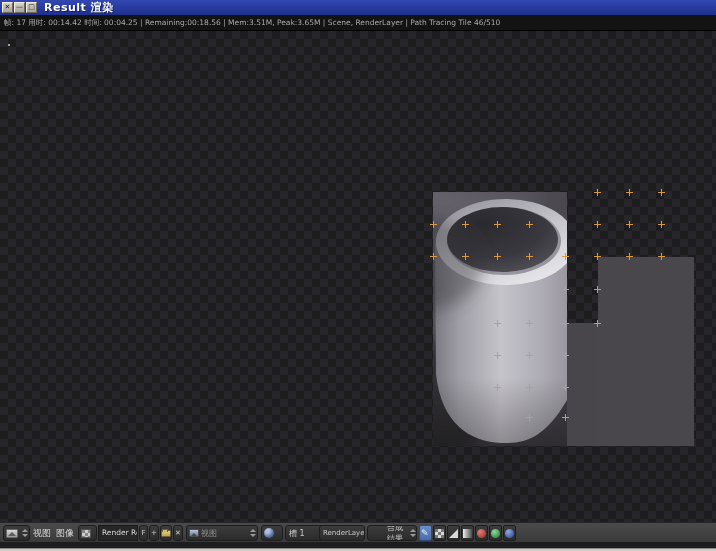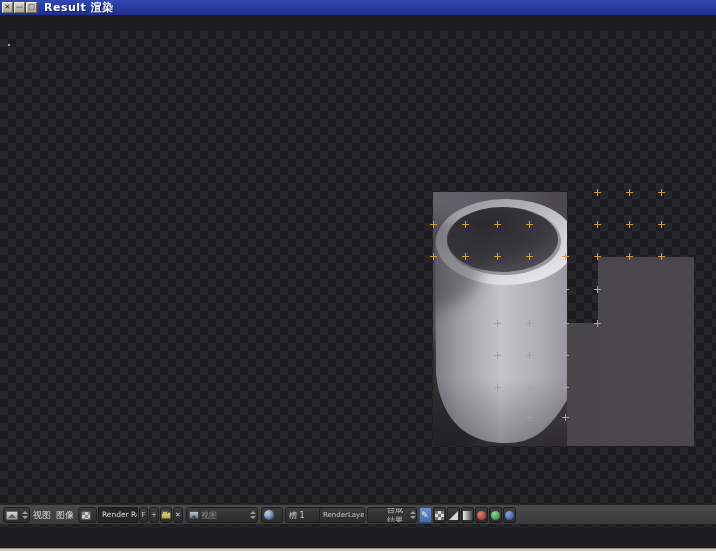--- a/index.html
+++ b/index.html
@@ -30,21 +30,21 @@
 
   .render-image{position:absolute;left:433px;top:161px;width:134px;height:254px;overflow:hidden;}
   .gray-a{position:absolute;left:598px;top:226px;width:96px;height:189px;background:#49464c;}
   .gray-b{position:absolute;left:567px;top:292px;width:31px;height:123px;background:#48454b;}
 
   .tmark{position:absolute;width:7px;height:7px;margin-left:-3px;margin-top:-3px;}
   .tmark::before{content:"";position:absolute;left:0;top:3px;width:7px;height:1px;background:#d89c3f;}
   .tmark::after{content:"";position:absolute;left:3px;top:0;width:1px;height:7px;background:#d89c3f;}
 
   
-  .footer{position:absolute;left:0;top:504px;width:716px;height:20px;
+  .footer{position:absolute;left:0;top:522px;width:716px;height:20px;
     background:linear-gradient(#4a4a4a,#3a3a3a);border-top:1px solid #262626;}
   .bottomedge{position:absolute;left:0;top:548px;width:716px;height:3px;background:#cfccc4;border-top:1px solid #8a8880;}
 
   .fbtn,.ddbtn{position:absolute;top:2px;height:16px;display:flex;align-items:center;
     background:linear-gradient(#3c3c3c,#2b2b2b);border:1px solid #1d1d1d;border-radius:3px;
     color:#c9c9c9;font-size:8px;cursor:pointer;overflow:hidden;}
   .menu{position:absolute;top:0;height:20px;line-height:20px;color:#d6d6d6;font-size:9px;cursor:pointer;}
   .namefield{position:absolute;top:2px;height:16px;background:#262626;border:1px solid #1a1a1a;
     color:#d9d9d9;font-size:7.5px;line-height:14px;padding-left:3px;white-space:nowrap;overflow:hidden;cursor:pointer;}
   .stepper{display:flex;flex-direction:column;align-items:center;justify-content:center;gap:2px;width:9px;margin-left:auto;}
@@ -94,20 +94,23 @@
 
 <div class="window">
 
   <div class="titlebar">
     <div class="winbtn">✕</div>
     <div class="winbtn">—</div>
     <div class="winbtn">□</div>
     <div class="wtitle">Result 渲染</div>
   </div>
 
+  <div class="statsbar">
+    <span>帧: 17 用时: 00:14.42 时间: 00:04.25 | Remaining:00:18.56 | Mem:3.51M, Peak:3.65M | Scene, RenderLayer | Path Tracing Tile 46/510</span>
+  </div>
 
   <div class="canvas">
     <div class="speck"></div>
 
     <div class="render-image">
       <svg width="134" height="254" viewBox="0 0 134 254">
         <defs>
           <linearGradient id="bgG" x1="0" y1="0" x2="1" y2="1">
             <stop offset="0" stop-color="#625f69"></stop>
               <stop offset="0.45" stop-color="#4c4951"></stop>

